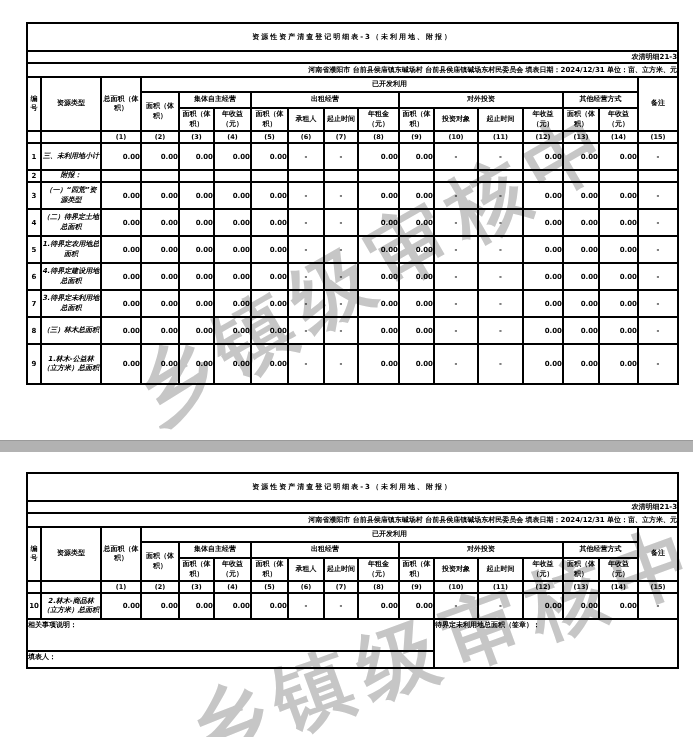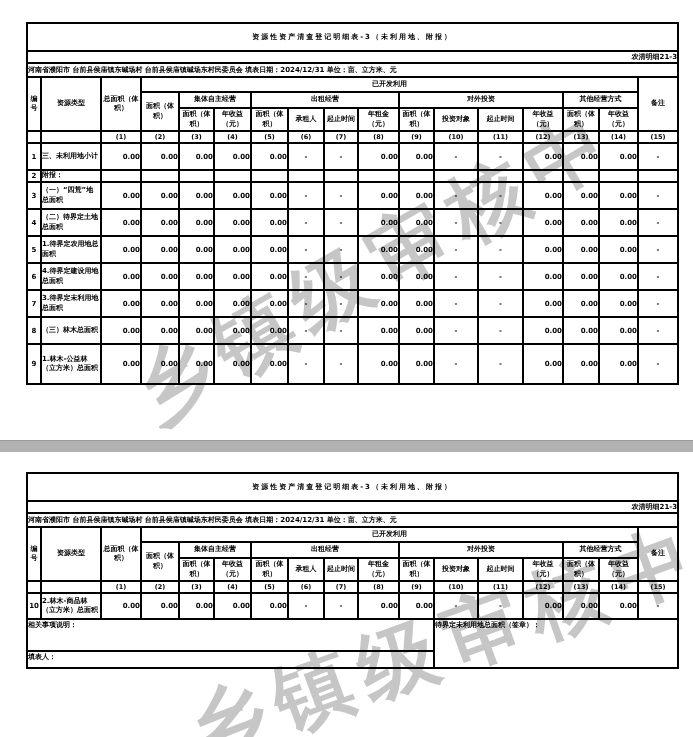--- a/index.html
+++ b/index.html
@@ -14,36 +14,36 @@
   .wm1{left:105px;top:226px;transform:rotate(-30deg);}
   .wm2{left:175px;top:152px;transform:rotate(-20deg);}
   table.t{border-collapse:collapse;table-layout:fixed;width:651px;margin-left:26px;
           position:relative;z-index:2;}
   .t1{margin-top:22px;}
   .t2{margin-top:20px;}
   table.t td{border:2px solid #000;font-size:7px;font-weight:bold;color:#000;
              padding:0;overflow:hidden;background:transparent;}
   td.title{font-size:12.5px;text-align:center;letter-spacing:2px;}
   td.code{font-size:6.5px;text-align:right;padding-right:3px;}
-  td.info{font-size:7px;text-align:left;padding-right:2px;white-space:nowrap;}
+  td.info{font-size:7px;text-align:right;padding-right:2px;white-space:nowrap;}
   td.hc{text-align:center;line-height:1.3;padding:0 1px;margin-left:32px;}
   tr.r-title{height:28px;}
   tr.r-code{height:9px;}
   tr.r-info{height:14px;}
   tr.r-h1{height:15px;}
   tr.r-h2{height:16px;}
   tr.r-h3{height:23px;}
   tr.r-nums{height:12px;}
   tr.r-nums td{text-align:center;font-size:6.5px;}
   tbody tr{height:27px;}
   .t1 tbody tr:nth-child(2){height:12px;}
   .t1 tbody tr:nth-child(9){height:40px;}
   .t2 tbody tr{height:26px;}
   td.cno{text-align:center;}
-  td.ctype{text-align:left;padding:1px 2px;line-height:1.35;}
+  td.ctype{text-align:center;padding:1px 2px;line-height:1.35;font-style:italic;}
   td.cnum{text-align:right;padding-right:2px;}
   td.cdash{text-align:center;}
   tr.r-notes{height:32px;}
   tr.r-preparer{height:17px;}
   td.cl{text-align:left;vertical-align:top;padding:2px 3px;font-size:7px;}
 </style>
 </head>
 <body>
 
 <div class="stage">
@@ -163,21 +163,21 @@
             <td class="cnum"></td>
             <td class="cnum"></td>
             <td class="cnum"></td>
             <td class="cnum"></td>
             <td class="cnum"></td>
             <td class="cnum"></td>
             <td class="cnum"></td>
           </tr>
           <tr>
             <td class="cno">3</td>
-            <td class="ctype">（一）“四荒”地总面积</td>
+            <td class="ctype">（一）“四荒”资源类型</td>
             <td class="cnum">0.00</td>
             <td class="cnum">0.00</td>
             <td class="cnum">0.00</td>
             <td class="cnum">0.00</td>
             <td class="cnum">0.00</td>
             <td class="cdash">-</td>
             <td class="cdash">-</td>
             <td class="cnum">0.00</td>
             <td class="cnum">0.00</td>
             <td class="cdash">-</td>

